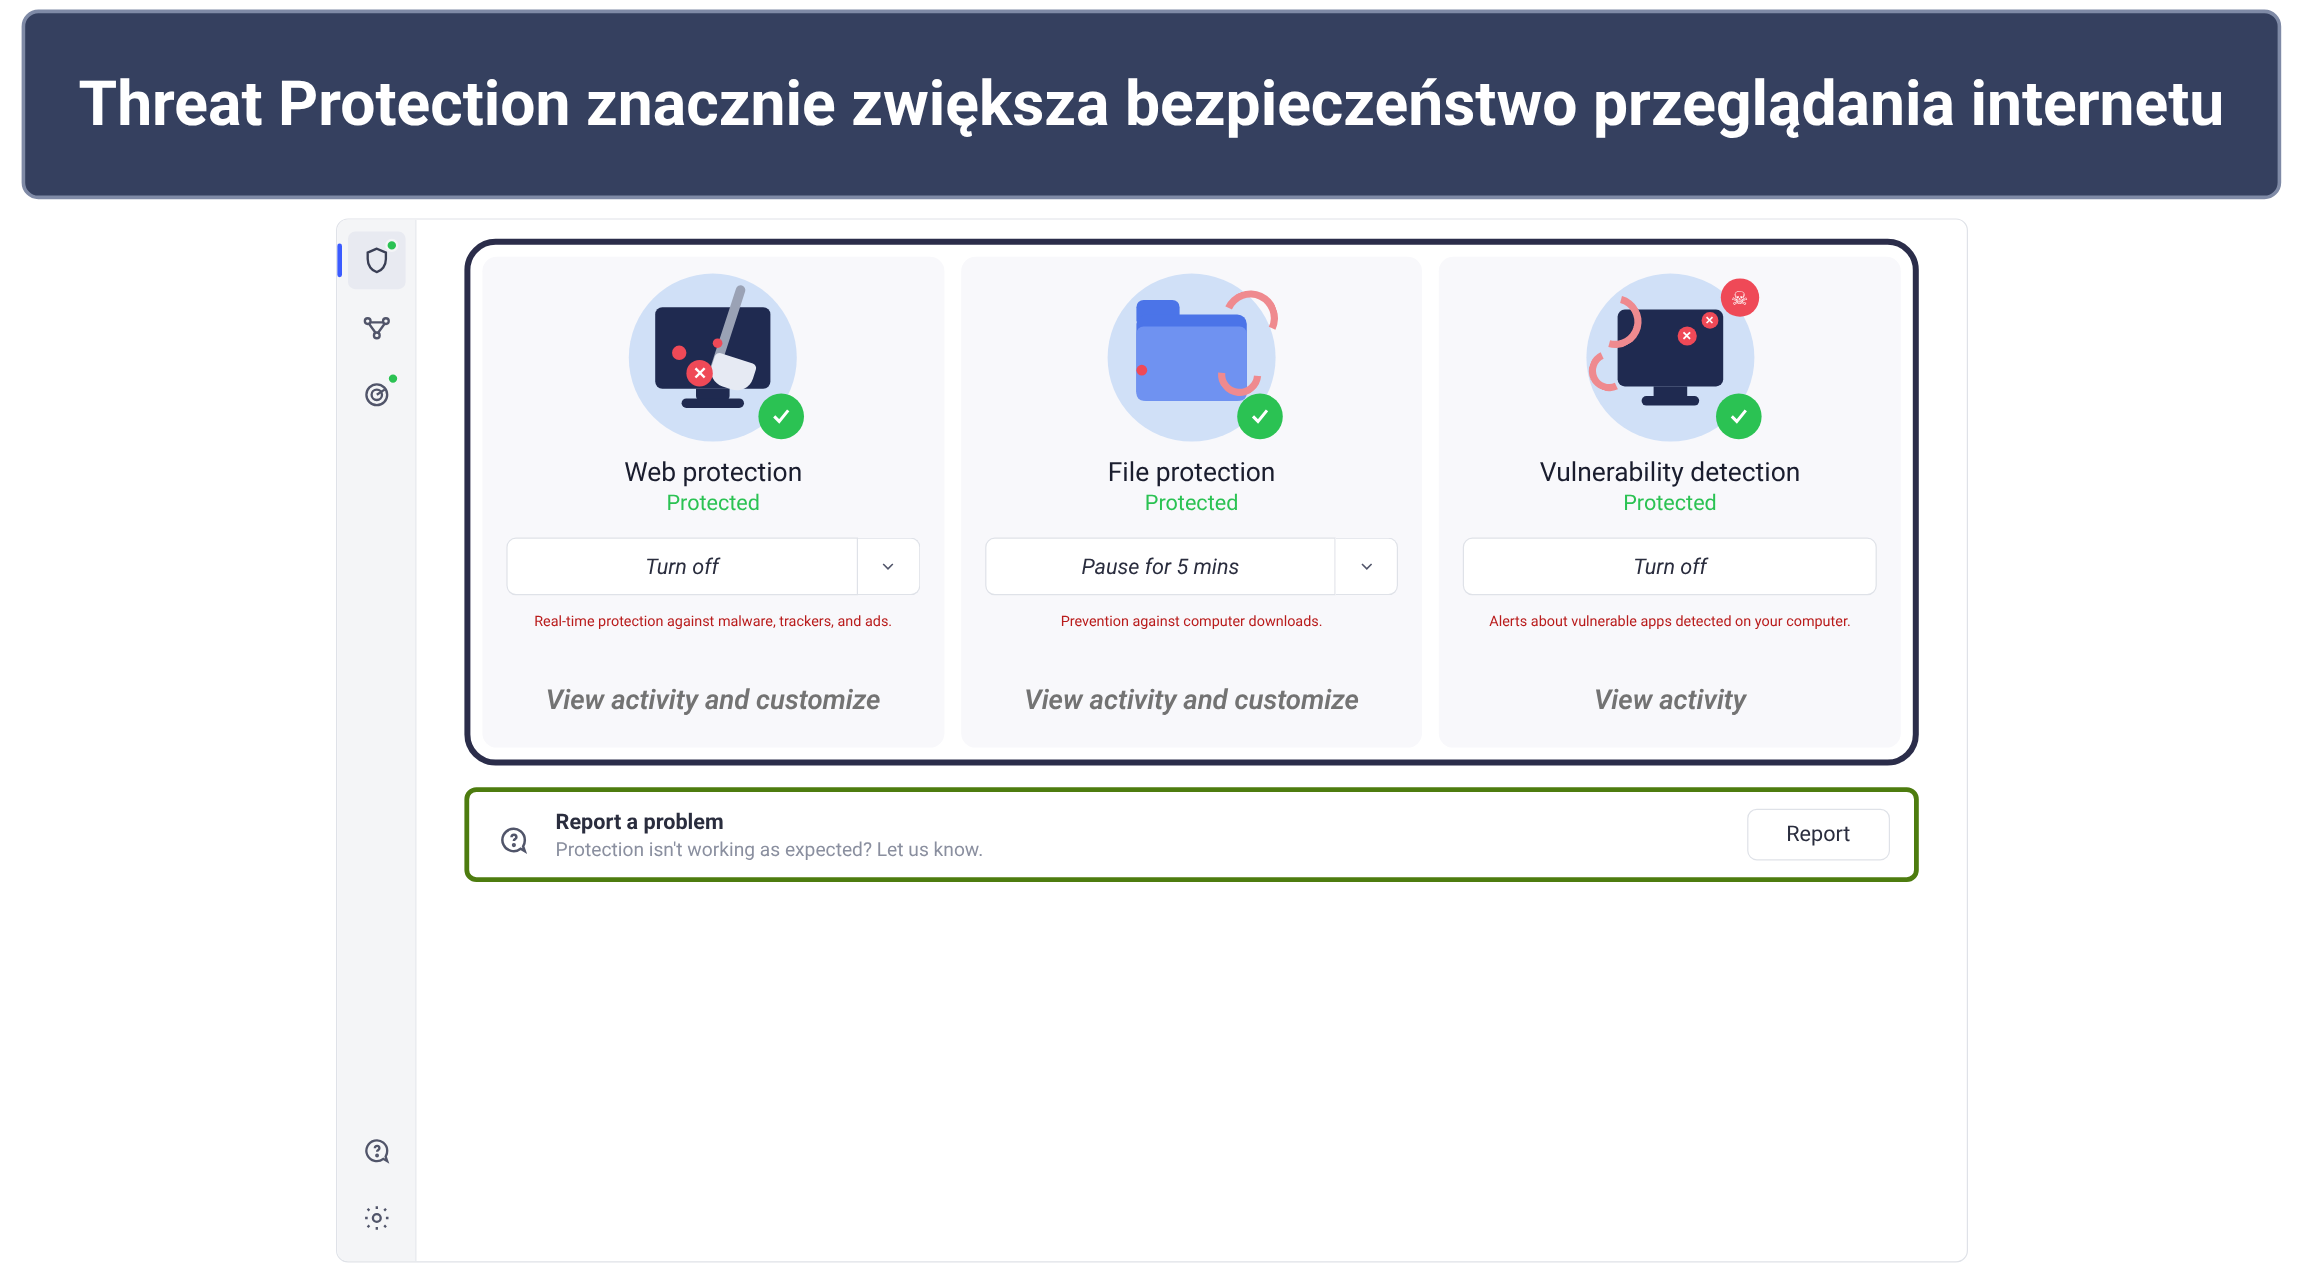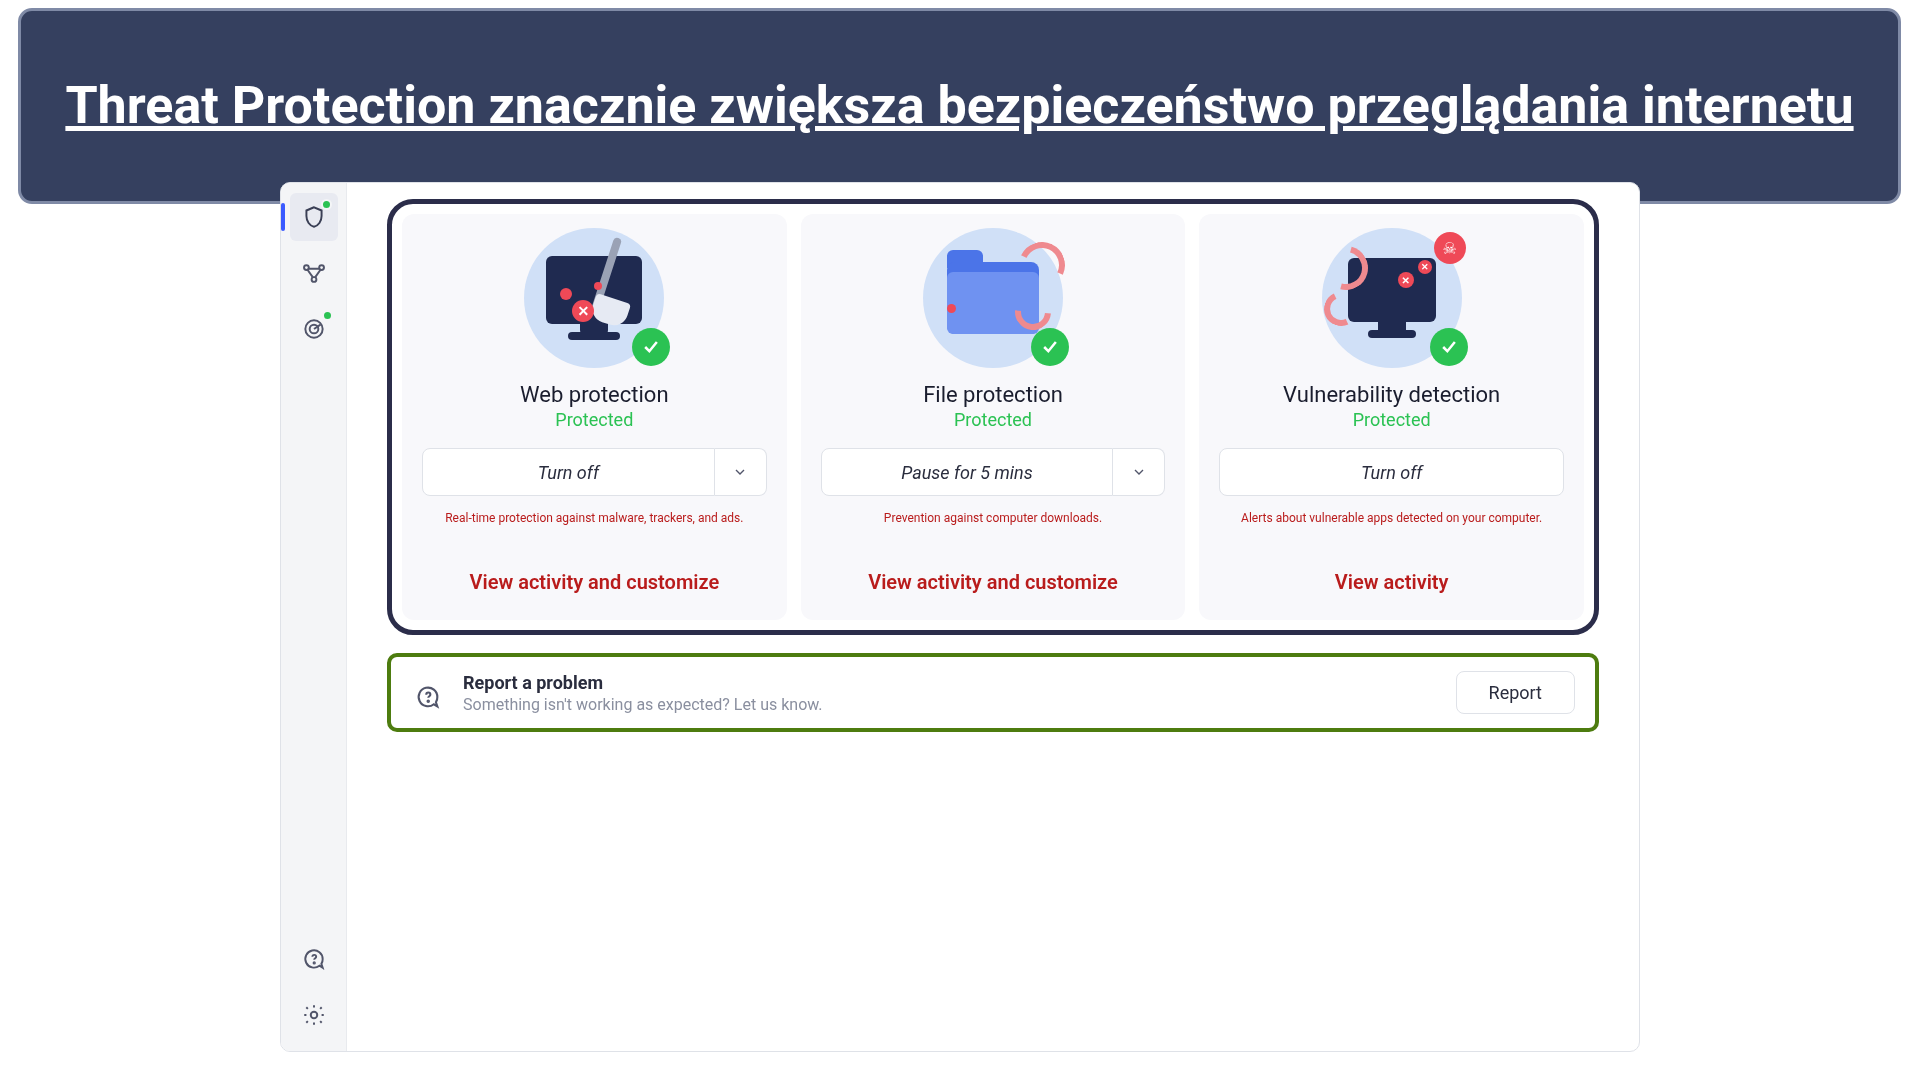--- a/index.html
+++ b/index.html
@@ -9,34 +9,33 @@
     width: 1919px;
     height: 1067px;
     overflow: hidden;
     position: relative;
   }
 
   
   .banner {
     position: absolute;
     left: 18px; right: 18px; top: 8px;
-    height: 196px;
+    height: 158px;
     background: #35405f;
     border: 3px solid #7f8aa6;
     border-radius: 14px;
     display: flex;
     align-items: center;
     justify-content: center;
     text-align: center;
     color: #fff;
     font-weight: 700;
     font-size: 52px;
     line-height: 1.15;
     padding: 10px 40px;
-    text-decoration: underline;
   }
 
   
   .app {
     position: absolute;
     left: 280px;
     top: 182px;
     width: 1360px;
     height: 870px;
     background: #ffffff;
@@ -170,24 +169,25 @@
     cursor:pointer;
   }
   .card-desc {
     color: #b91c1c;
     font-size: 12px;
     line-height: 1.35;
     margin-bottom: 14px;
     min-height: 46px;
   }
   .card-link {
-    color: #b91c1c;
-    font-size: 20px;
+    color: #737373;
+    font-size: 23px;
     font-weight: 600;
     cursor:pointer;
+    font-style:italic;
   }
 
   .report-row {
     margin-top: 18px;
     border: 4px solid #4d7c0f;
     border-radius: 10px;
     padding: 14px 20px;
     display: flex;
     align-items: flex-end;
     gap: 18px;
@@ -372,19 +372,19 @@
     <div class="report-row">
       <div class="report-icon">
         <svg width="28" height="28" viewBox="0 0 24 24" fill="none" stroke="#51556a" stroke-width="1.8">
           <path d="M20 12a8 8 0 1 0-3 6.2L20 20l-1.2-3.5A7.9 7.9 0 0 0 20 12Z"></path>
           <path d="M10.5 10c0-1 .8-1.8 1.8-1.8s1.7.8 1.7 1.8c0 1.4-1.8 1.3-1.8 2.7"></path>
           <circle cx="12.2" cy="15.6" r="0.6" fill="#51556a"></circle>
         </svg>
       </div>
       <div class="report-text">
         <div class="report-title">Report a problem</div>
-        <div class="report-sub">Something isn't working as expected? Let us know.</div>
+        <div class="report-sub">Protection isn't working as expected? Let us know.</div>
       </div>
       <div class="report-btn">Report</div>
     </div>
 
   </div>
 </div>
 
 </body></html>

